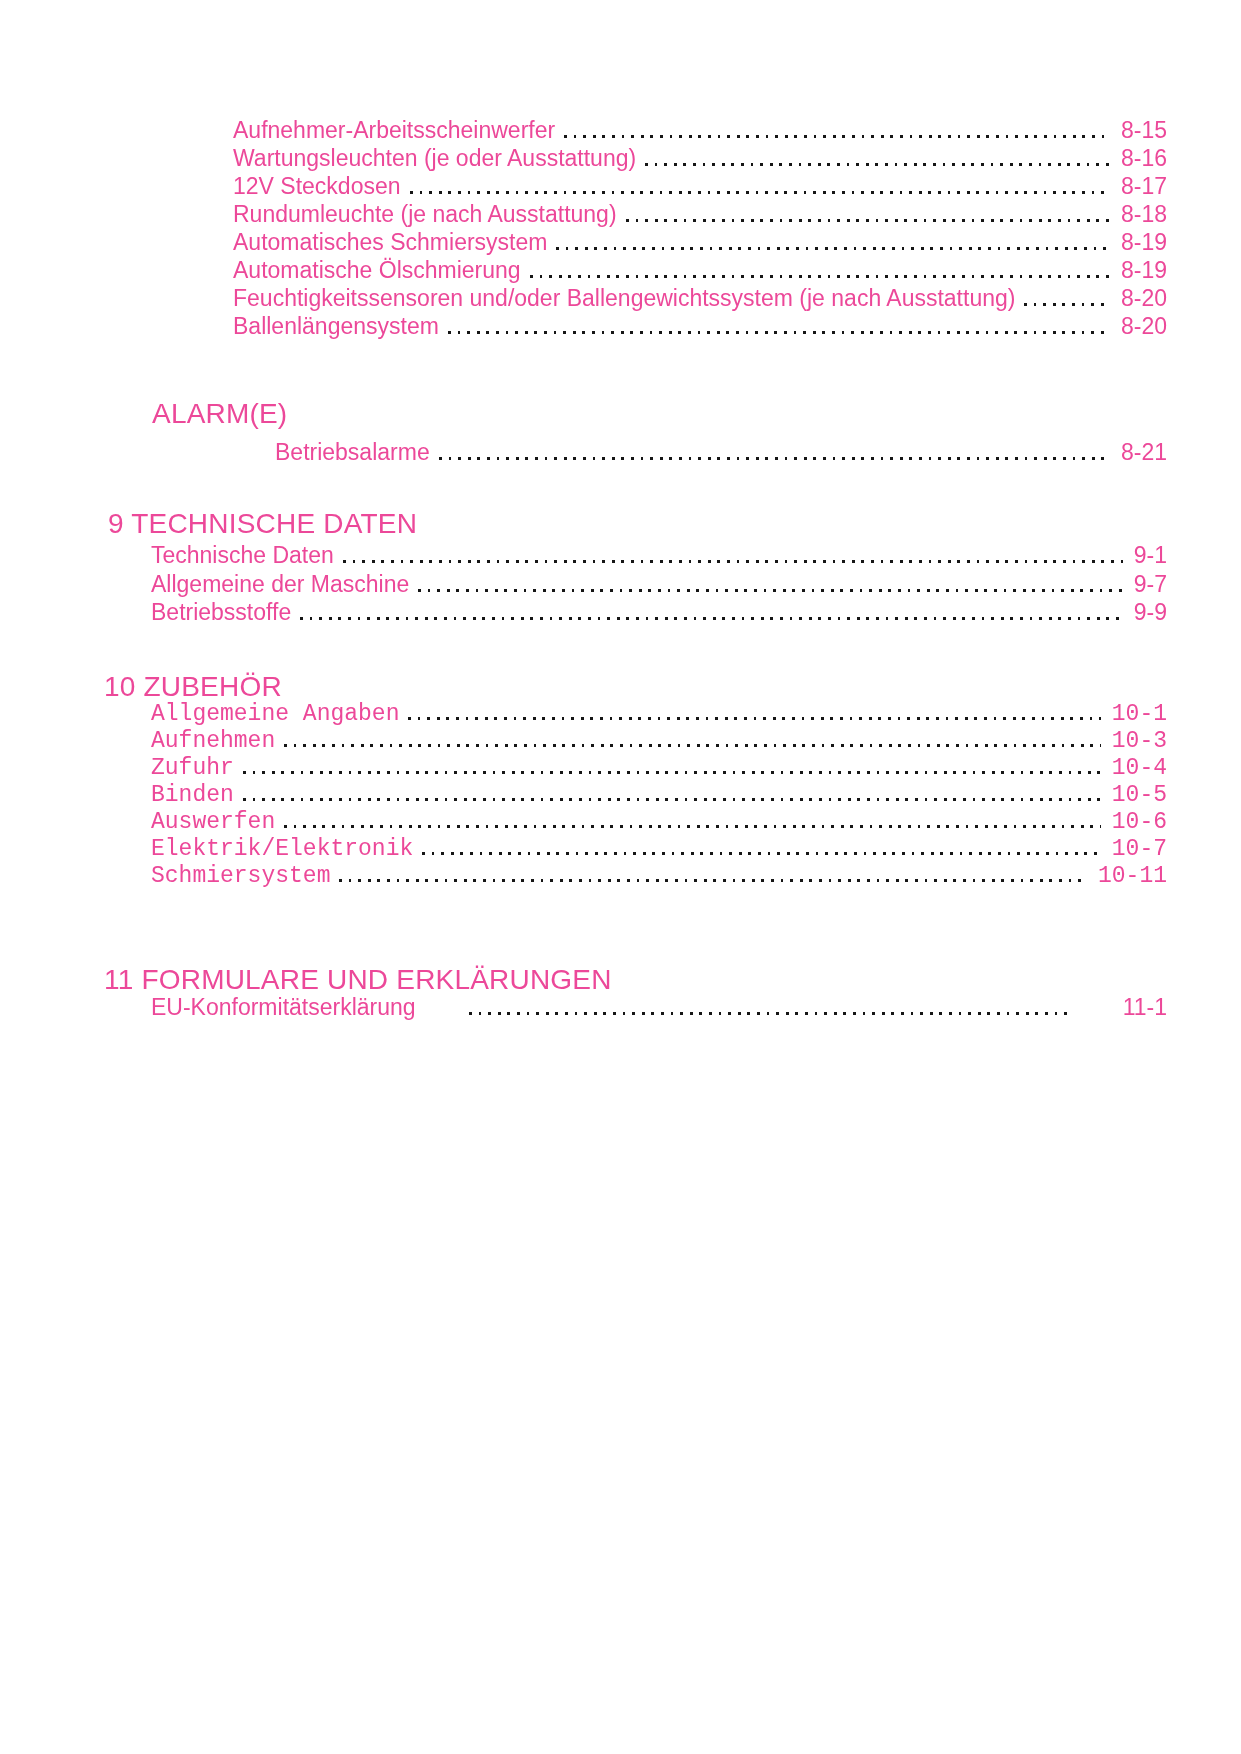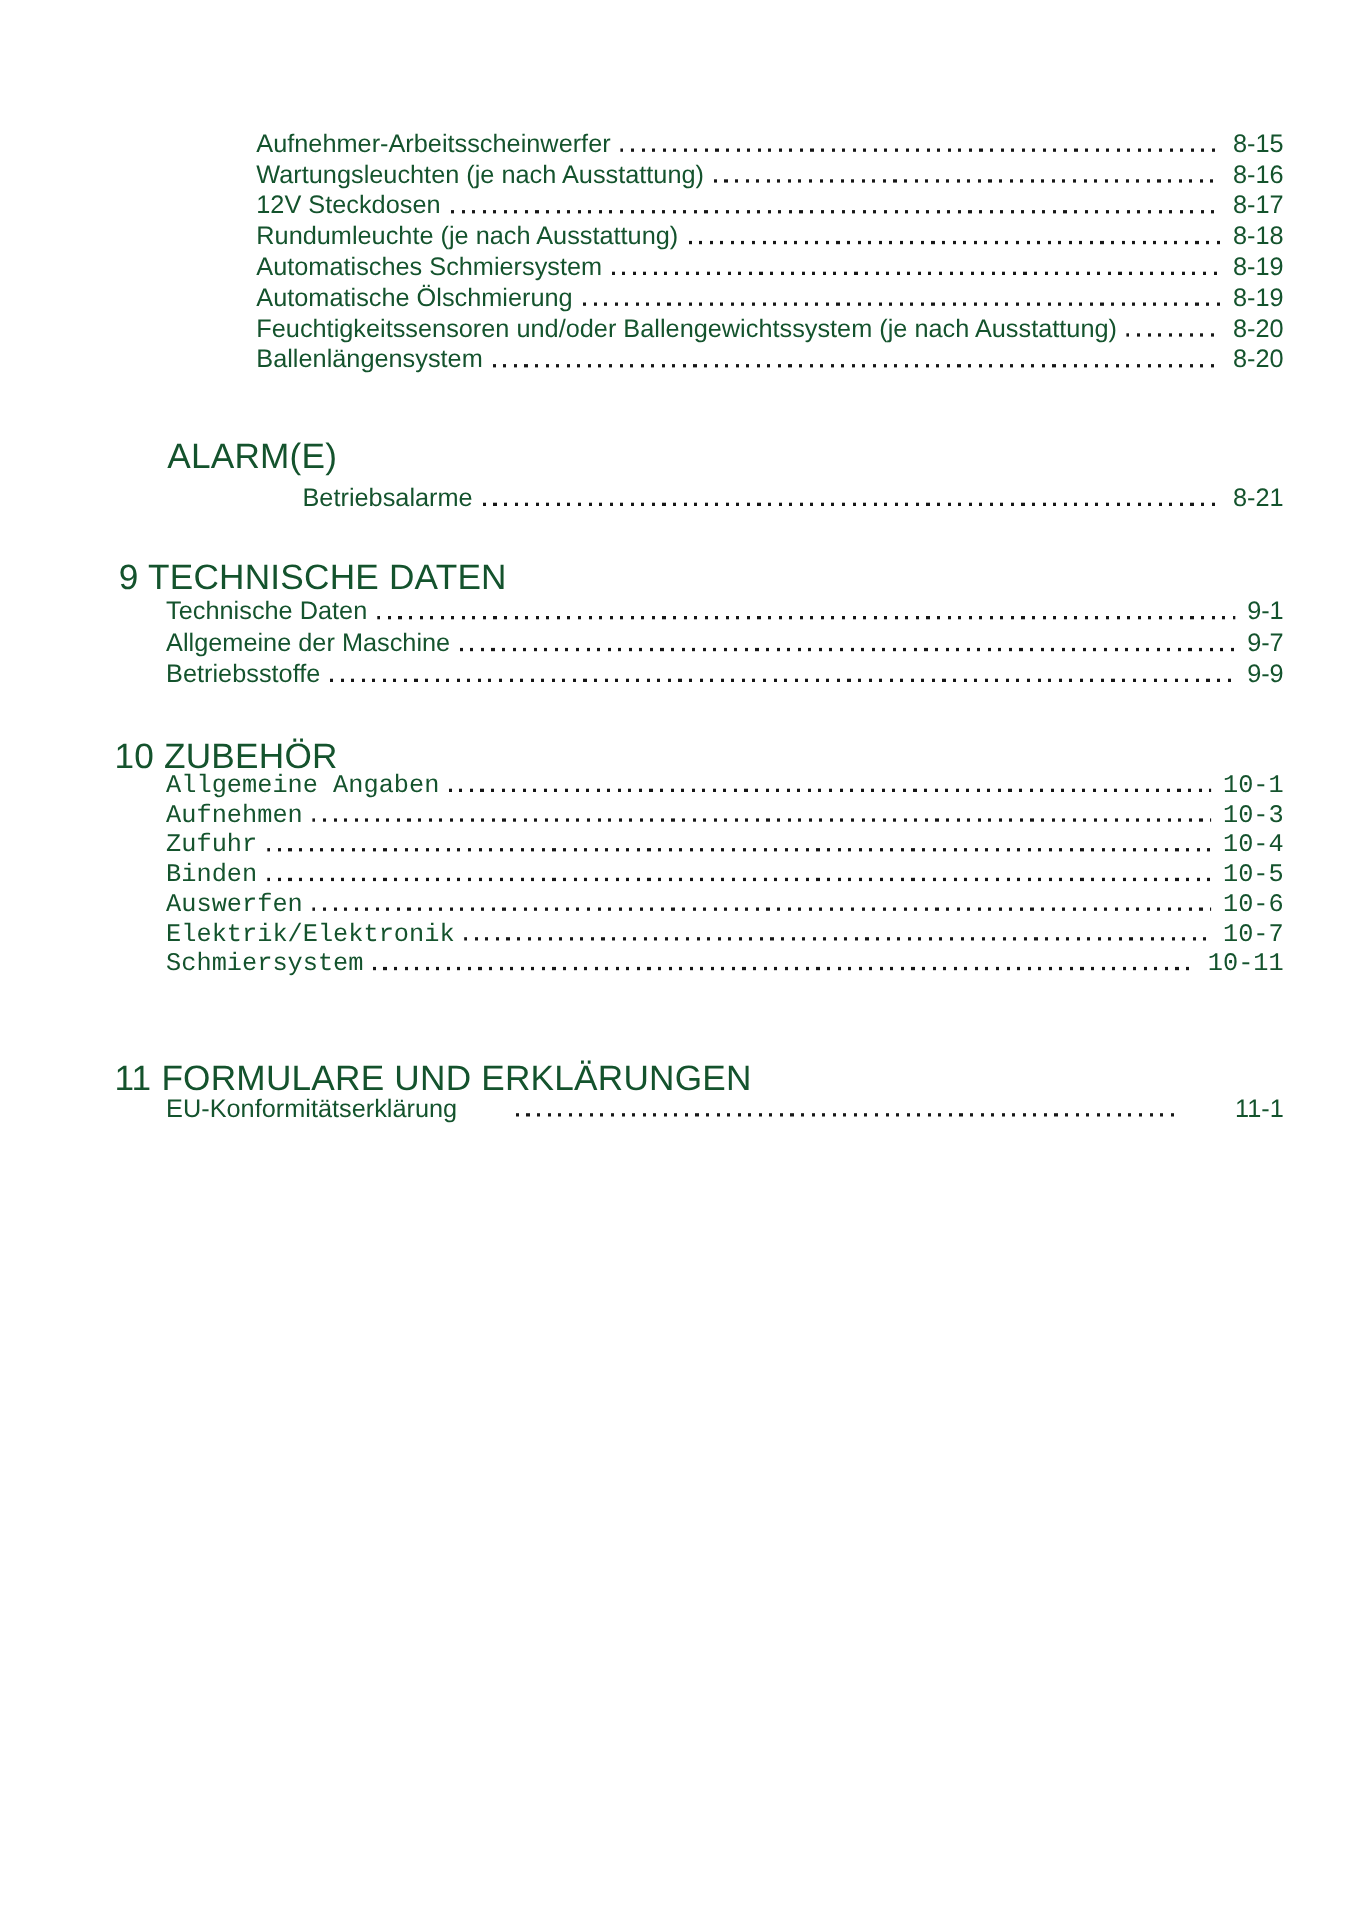--- a/index.html
+++ b/index.html
@@ -2,21 +2,21 @@
 <html><head>
 <meta charset="utf-8">
 <style>
   html, body { margin:0; padding:0; background:#ffffff; }
   .page {
     position: relative;
     width: 1241px;
     height: 1546px;
     background: #ffffff;
     font-family: "Liberation Sans", sans-serif;
-    color: #14532d;
+    color: #ec4899;
     overflow: hidden;
   }
   .toc-block { position: absolute; }
   .toc-row {
     display: flex;
     align-items: baseline;
     font-size: 23px;
     white-space: nowrap;
   }
   .toc-row .label { flex: 0 0 auto; }
@@ -33,21 +33,21 @@
   .toc-row .pagenum { flex: 0 0 auto; }
 
   #ch8-items .toc-row   { height: 28px;   line-height: 28px; }
   #alarm-items .toc-row { height: 28px;   line-height: 28px; }
   #ch9-items .toc-row   { height: 28.5px; line-height: 28.5px; text-align: center; }
   #ch10-items .toc-row  { height: 27px;   line-height: 27px; font-family: Liberation Mono, monospace; }
   #ch11-items .toc-row  { height: 28px;   line-height: 28px; gap: 44px; }
 
   .heading {
     position: absolute;
-    font-size: 32px;
+    font-size: 28px;
     line-height: 36px;
     font-weight: 400;
     white-space: nowrap;
     letter-spacing: 0.2px;
   }
 
   #ch8-items   { left: 233px; right: 74px; top: 116px; }
   #alarm-h     { left: 152px; top: 396px; }
   #alarm-items { left: 275px; right: 74px; top: 438px; }
   #ch9-h       { left: 108px; top: 506px; }
@@ -71,21 +71,21 @@
 
 <div class="page">
 
   <div class="toc-block" id="ch8-items">
     <div class="toc-row">
       <span class="label">Aufnehmer-Arbeitsscheinwerfer</span>
       <span class="leader"></span>
       <span class="pagenum">8-15</span>
     </div>
     <div class="toc-row">
-      <span class="label">Wartungsleuchten (je nach Ausstattung)</span>
+      <span class="label">Wartungsleuchten (je oder Ausstattung)</span>
       <span class="leader"></span>
       <span class="pagenum">8-16</span>
     </div>
     <div class="toc-row">
       <span class="label">12V Steckdosen</span>
       <span class="leader"></span>
       <span class="pagenum">8-17</span>
     </div>
     <div class="toc-row">
       <span class="label">Rundumleuchte (je nach Ausstattung)</span>

